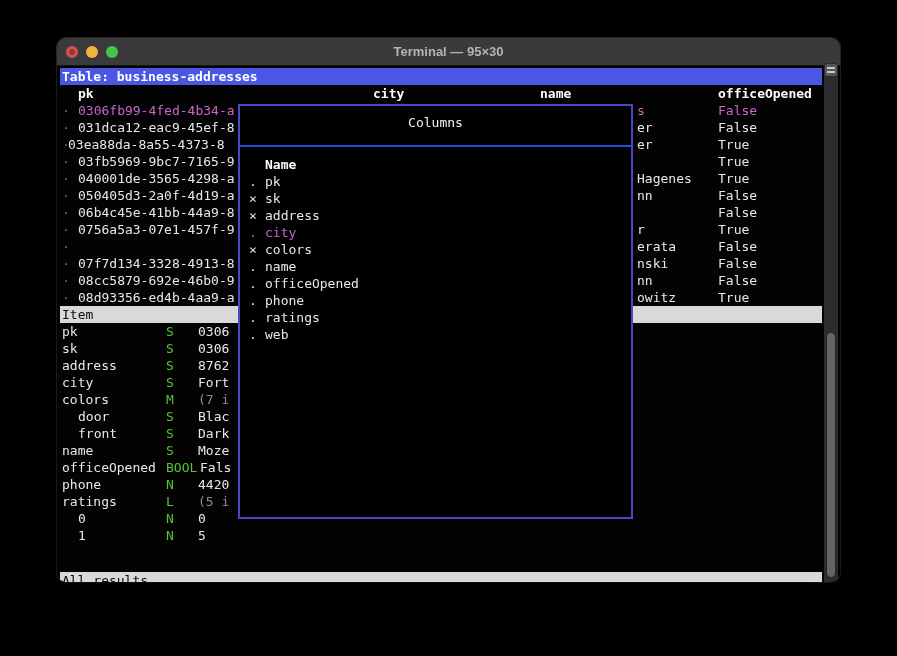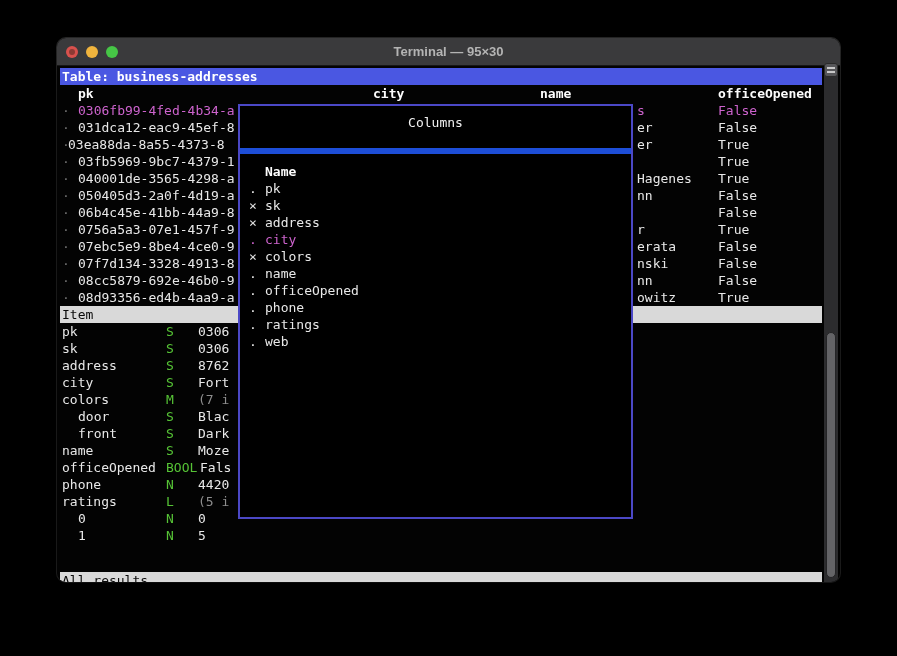--- a/index.html
+++ b/index.html
@@ -31,22 +31,22 @@
 
   .abs { position:absolute; top:0; white-space:pre; }
   .bold { font-weight:bold; color:#fdfdfd; }
   .dot  { color:#707070; }
   .magenta { color:#cd63cd; }
   .green { color:#56c336; }
   .grey  { color:#8f8f8f; }
 
   .modal { position:absolute; left:178px; top:38px; width:395px; height:415px;
            background:#000; border:2px solid #4b48c6; }
-  .modal-title { height:48px; line-height:34px; text-align:center; color:#f2f2f2;
-                 border-bottom:6px solid #1d4ed8; }
+  .modal-title { height:41px; line-height:34px; text-align:center; color:#f2f2f2;
+                 border-bottom:2px solid #1d4ed8; }
   .modal-body { padding-top:9px; }
   .mrow { height:17px; line-height:17px; padding-left:9px; white-space:pre; }
   .mrow .marker { display:inline-block; width:16px; }
   .mrow.header { padding-left:25px; }
 
   .scrollbar { position:absolute; left:767px; top:28px; width:14px; height:516px;
                background:#2c2c2e; }
   .scroll-icon { position:absolute; left:0px; top:-3px; width:14px; height:14px;
                  background:#57575a; border-radius:3px; border:1px solid #2a2a2a;
                  display:flex; flex-direction:column; justify-content:center; gap:2px; align-items:center; }
@@ -91,21 +91,21 @@
       <span class="abs" style="left:658px">False</span>
     </div>
     <div class="rowband" style="top:70px">
       <span class="abs dot" style="left:2px">·</span>
       <span class="abs" style="left:8px">03ea88da-8a55-4373-8</span>
       <span class="abs" style="left:577px">er</span>
       <span class="abs" style="left:658px">True</span>
     </div>
     <div class="rowband" style="top:87px">
       <span class="abs dot" style="left:2px">·</span>
-      <span class="abs" style="left:18px">03fb5969-9bc7-4379-1</span>
+      <span class="abs" style="left:18px">03fb5969-9bc7-7165-9</span>
       <span class="abs" style="left:577px"></span>
       <span class="abs" style="left:658px">True</span>
     </div>
     <div class="rowband" style="top:104px">
       <span class="abs dot" style="left:2px">·</span>
       <span class="abs" style="left:18px">040001de-3565-4298-a</span>
       <span class="abs" style="left:577px">Hagenes</span>
       <span class="abs" style="left:658px">True</span>
     </div>
     <div class="rowband" style="top:121px">
@@ -121,21 +121,20 @@
       <span class="abs" style="left:658px">False</span>
     </div>
     <div class="rowband" style="top:155px">
       <span class="abs dot" style="left:2px">·</span>
       <span class="abs" style="left:18px">0756a5a3-07e1-457f-9</span>
       <span class="abs" style="left:577px">r</span>
       <span class="abs" style="left:658px">True</span>
     </div>
     <div class="rowband" style="top:172px">
       <span class="abs dot" style="left:2px">·</span>
-      <span class="abs" style="left:18px">07ebc5e9-8be4-4ce0-9</span>
       <span class="abs" style="left:577px">erata</span>
       <span class="abs" style="left:658px">False</span>
     </div>
     <div class="rowband" style="top:189px">
       <span class="abs dot" style="left:2px">·</span>
       <span class="abs" style="left:18px">07f7d134-3328-4913-8</span>
       <span class="abs" style="left:577px">nski</span>
       <span class="abs" style="left:658px">False</span>
     </div>
     <div class="rowband" style="top:206px">

